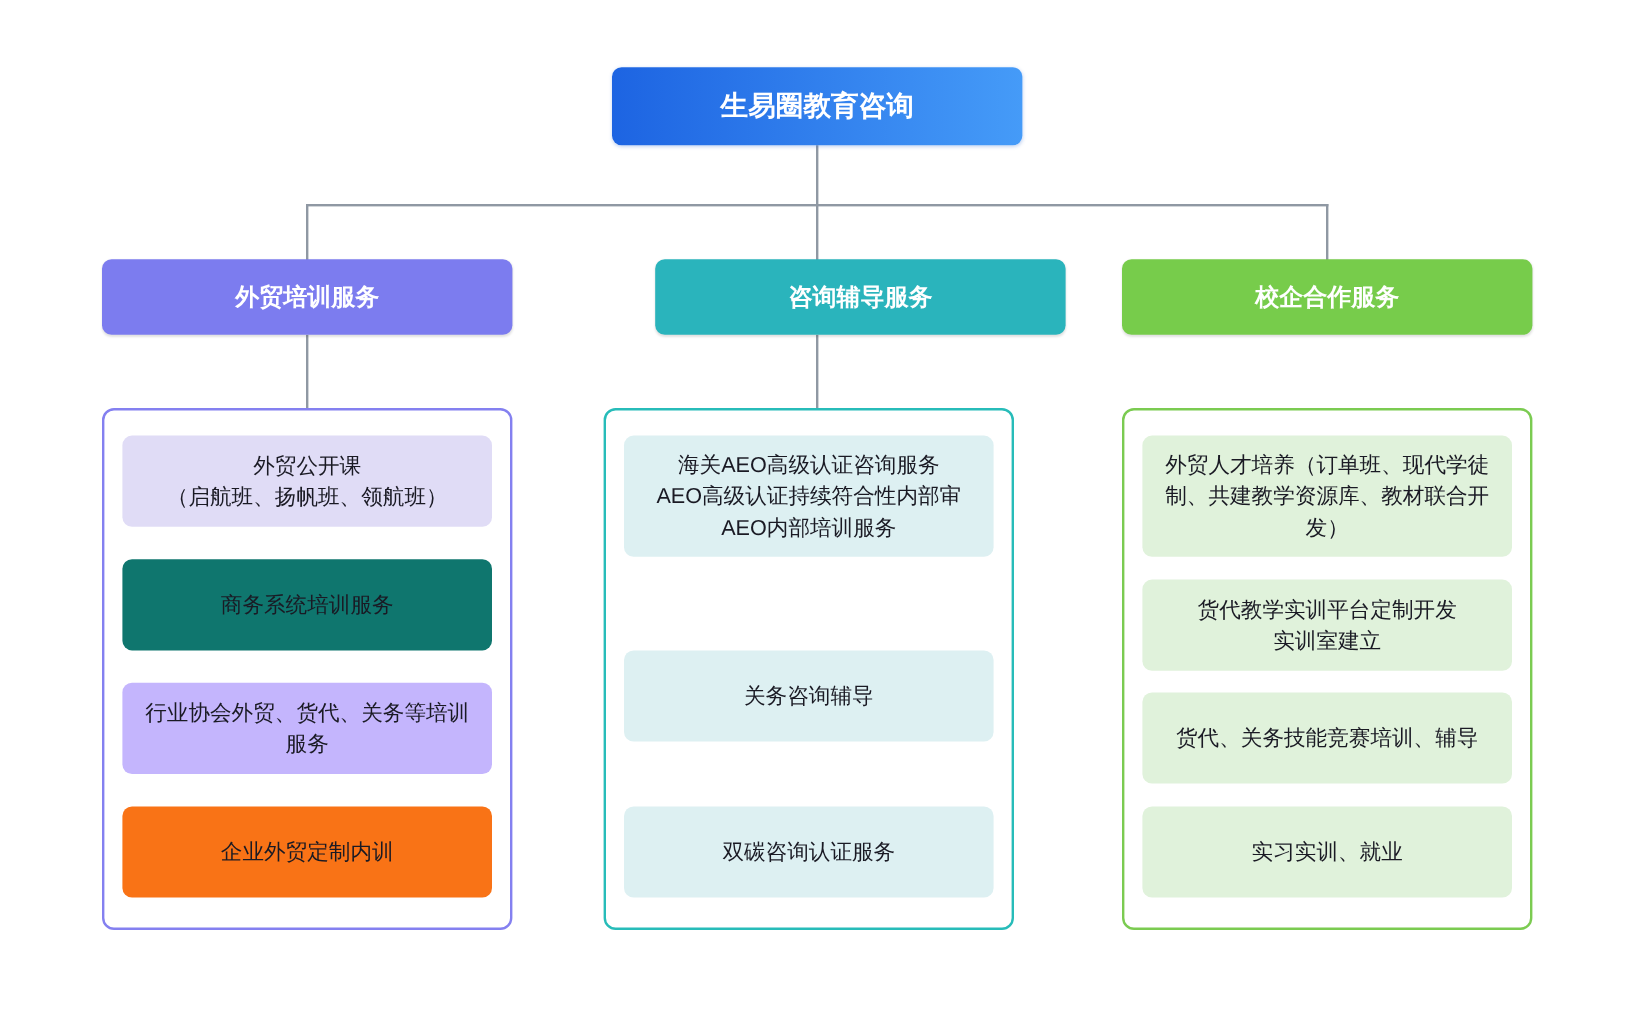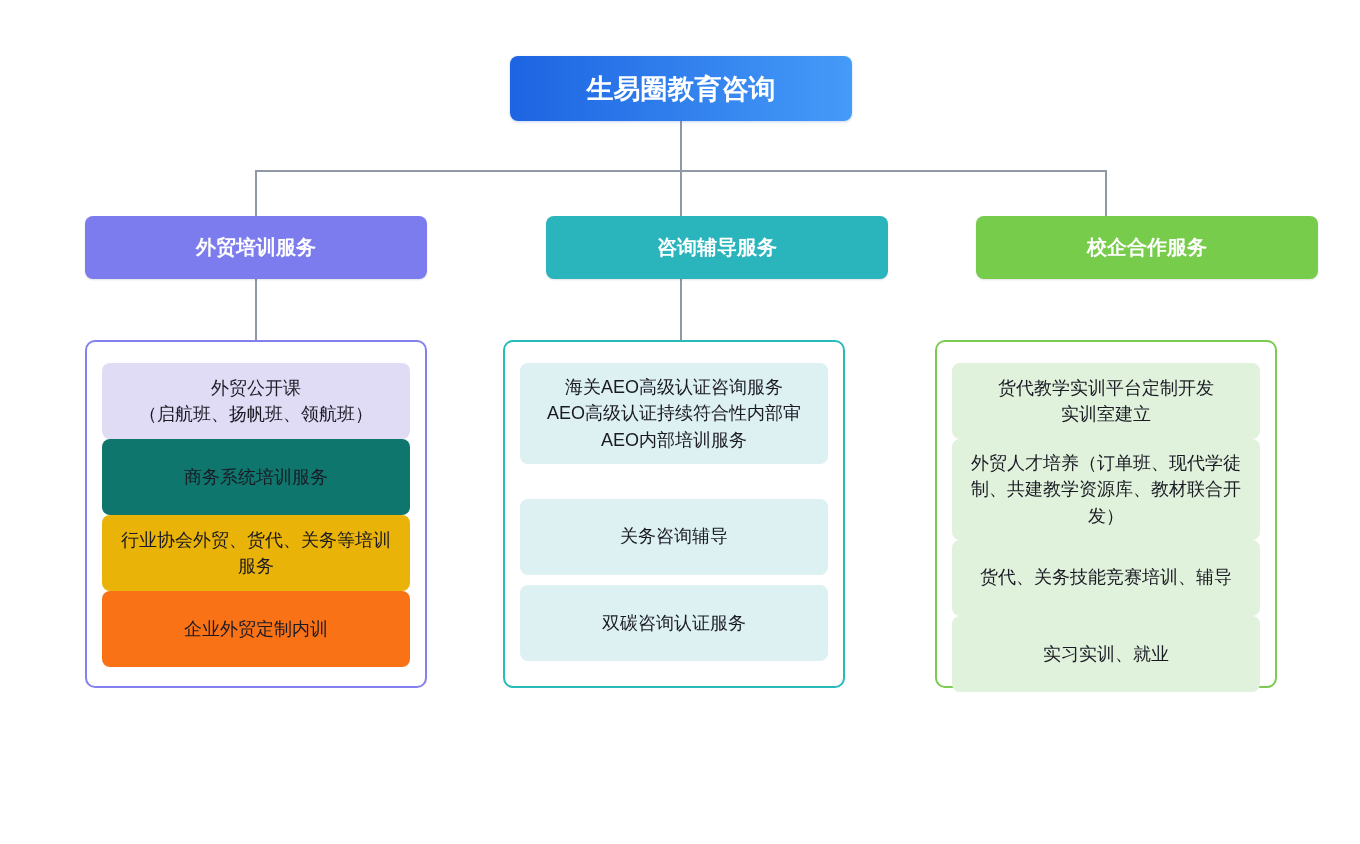--- a/index.html
+++ b/index.html
@@ -21,41 +21,41 @@
     display: flex;
     align-items: center;
     justify-content: center;
     text-align: center;
   }
   .root-node {
     left: 510px; top: 56px;
     width: 342px; height: 65px;
     border-radius: 8px;
     color: #ffffff;
-    font-size: 27px;
+    font-size: 23px;
     font-weight: bold;
     box-shadow: 0 1px 3px rgba(30,90,200,0.25);
   }
   .branch-header {
     top: 216px;
     width: 342px; height: 63px;
     border-radius: 8px;
     color: #ffffff;
     font-size: 20px;
     font-weight: bold;
     box-shadow: 0 1px 2px rgba(0,0,0,0.12);
   }
   .branch-header.b0 { left: 85px; }
   .branch-header.b1 { left: 511px; margin-left: 35px; }
   .branch-header.b2 { left: 935px; }
   .branch-container {
     position: absolute;
     box-sizing: border-box;
     top: 340px;
-    width: 342px; height: 348px;
+    width: 342px; height: 435px;
     background: #ffffff;
     border: 2px solid;
     border-radius: 10px;
     padding: 21px 15px 25px 15px;
     display: flex;
     flex-direction: column;
     justify-content: space-between;
   }
   .branch-container.b0 { left: 85px; }
   .branch-container.b1 { left: 503px; }
@@ -98,41 +98,41 @@
   <div class="node root-node" style="background: linear-gradient(90deg, rgb(29, 100, 226), rgb(69, 155, 248)); color: rgb(255, 255, 255);">
     <span>生易圈教育咨询</span>
   </div>
 
   <div class="node branch-header b0" style="background-color: rgb(124, 124, 239);">
     <span>外贸培训服务</span>
   </div>
   <div class="node branch-header b1" style="background-color: rgb(42, 180, 188);">
     <span>咨询辅导服务</span>
   </div>
-  <div class="node branch-header b2" style="background-color: rgb(119, 204, 75); margin-left: 41px;">
+  <div class="node branch-header b2" style="background-color: rgb(119, 204, 75);">
     <span>校企合作服务</span>
   </div>
 
   <div class="branch-container b0" style="border-color: rgb(132, 128, 240);">
     <div class="tree-item" style="background-color: rgb(224, 220, 246);">外贸公开课
 （启航班、扬帆班、领航班）</div>
     <div class="tree-item" style="background-color: #0f766e;">商务系统培训服务</div>
-    <div class="tree-item" style="background-color: #eab308;">行业协会外贸、货代、关务等培训服务</div>
+    <div class="tree-item" style="background-color: #c4b5fd;">行业协会外贸、货代、关务等培训服务</div>
     <div class="tree-item" style="background-color: #f97316;">企业外贸定制内训</div>
   </div>
 
   <div class="branch-container b1" style="border-color: rgb(39, 188, 185);">
     <div class="tree-item tall" style="background-color: rgb(221, 240, 242);">海关AEO高级认证咨询服务
 AEO高级认证持续符合性内部审
 AEO内部培训服务</div>
     <div class="tree-item" style="background-color: rgb(221, 240, 242); margin-top: 24px;">关务咨询辅导</div>
     <div class="tree-item" style="background-color: rgb(221, 240, 242);">双碳咨询认证服务</div>
   </div>
 
   <div class="branch-container b2" style="border-color: rgb(123, 203, 81);">
+    <div class="tree-item tall" style="background-color: rgb(224, 242, 219);">外贸人才培养（订单班、现代学徒制、共建教学资源库、教材联合开发）</div>
     <div class="tree-item" style="background-color: rgb(224, 242, 219);">货代教学实训平台定制开发
 实训室建立</div>
-    <div class="tree-item tall" style="background-color: rgb(224, 242, 219);">外贸人才培养（订单班、现代学徒制、共建教学资源库、教材联合开发）</div>
-    <div class="tree-item" style="background-color: rgb(224, 242, 219); font-family: Liberation Mono, monospace;">货代、关务技能竞赛培训、辅导</div>
+    <div class="tree-item" style="background-color: rgb(224, 242, 219);">货代、关务技能竞赛培训、辅导</div>
     <div class="tree-item" style="background-color: rgb(224, 242, 219);">实习实训、就业</div>
   </div>
 
 </div>
 
 </body></html>

